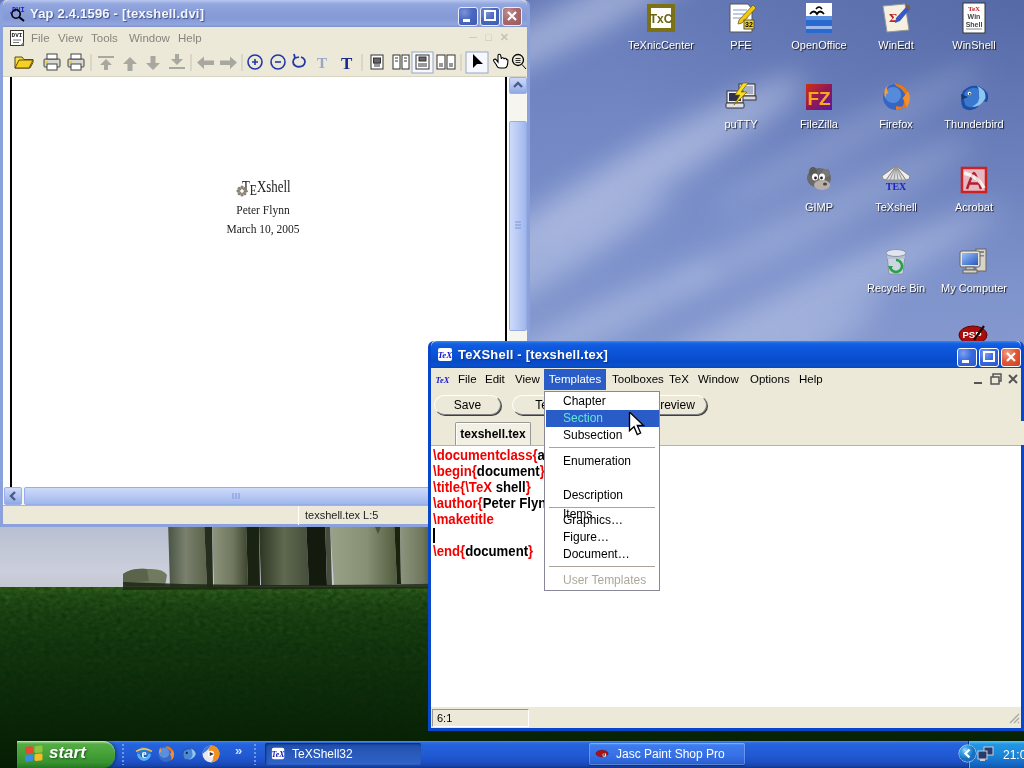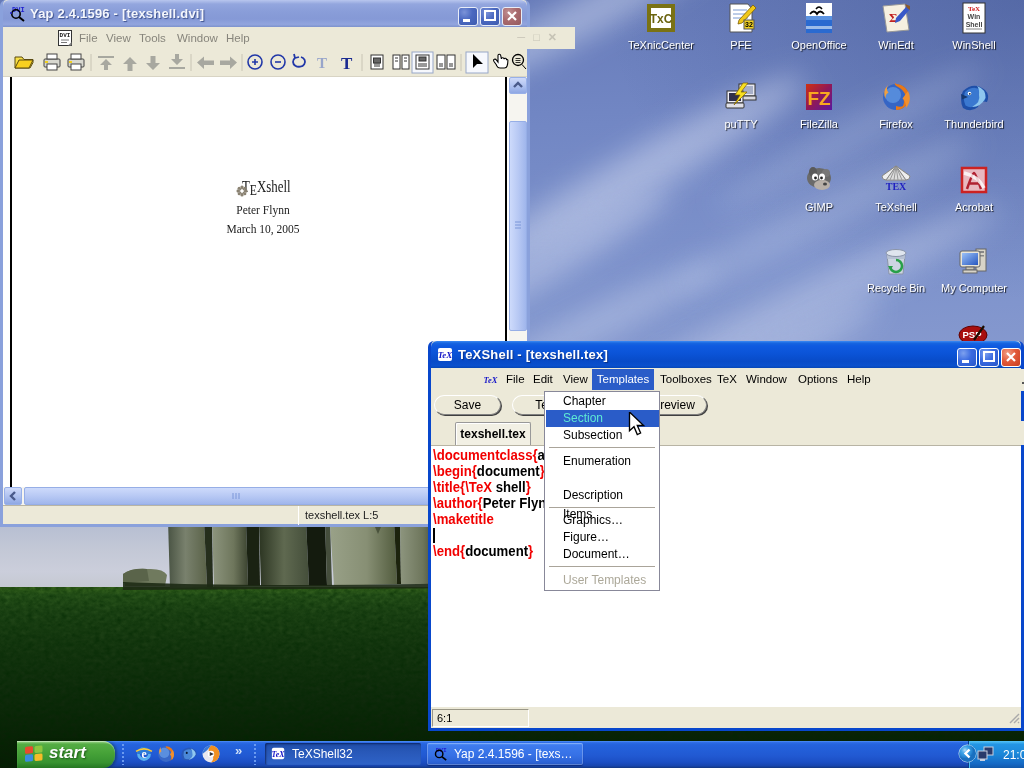--- a/index.html
+++ b/index.html
@@ -28,21 +28,21 @@
 .tb-inactive { background:linear-gradient(#b8c6ee 0%, #93a6de 15%, #8a9ed9 40%, #8599d6 70%, #92a5de 90%, #7d92cc 100%); }
 .ticon { position:absolute; left:6px; top:5px; width:17px; height:17px; }
 .ttext { position:absolute; left:27px; top:6px; font-size:13px; font-weight:bold; color:#fff; letter-spacing:0.2px; text-shadow:1px 1px 1px rgba(10,30,90,0.6);text-align:center; }
 .tbtns { position:absolute; top:7px; height:19px; display:flex; gap:2px; }
 .tbtn { width:20px; height:19px; border-radius:3px; border:1px solid #fff; color:#fff; font-weight:bold; text-align:center; position:relative; }
 .btn-blue { background:radial-gradient(circle at 30% 25%, #7da1ef 0%, #3a6ae0 45%, #2857c8 100%); }
 .btn-blue-i { background:radial-gradient(circle at 30% 25%, #7b93d8 0%, #4a68c0 45%, #3d5aae 100%); border-color:#e8edf8; }
 .btn-red { background:radial-gradient(circle at 30% 25%, #f0a088 0%, #e25a3a 45%, #c83d20 100%); }
 .btn-red-i { background:radial-gradient(circle at 30% 25%, #c08f92 0%, #a96a6e 45%, #935a5e 100%); border-color:#e8edf8; }
 
-.menubar { position:absolute; background:#ece9d8;margin-left:48px; }
+.menubar { position:absolute; background:#ece9d8; }
 .toolbar { position:absolute; background:#ece9d8; }
 .beigebtn { position:absolute; background:#ece9d8; border-top:1px solid #fff; border-left:1px solid #fff; border-right:1px solid #808080; border-bottom:1px solid #808080; box-shadow:1px 1px 0 #404040; font-size:12px; text-align:center;border-radius:10px; }
 
 
 #yap { z-index:10; left:0; top:0; width:530px; height:527px; background:#ece9d8;
   border-left:3px solid #8aa1dc; border-right:3px solid #8aa1dc; border-bottom:3px solid #8aa1dc; border-radius:6px 6px 0 0; }
 #yap .content { position:absolute; left:0; top:77px; width:506px; height:410px; background:#fff; }
 
 
 .sbbtn { position:absolute; background:linear-gradient(#cfdafa,#b1c3f0 50%,#8fa8e4); border:1px solid #98b0e8; border-radius:2px; }
@@ -624,27 +624,27 @@
  <div class="abs" style="left:218px;top:2px;color:#cfe0f8;font-size:13px;font-weight:bold;">»</div>
  <div class="abs" style="left:237px;top:3px;width:2px;height:21px;background:repeating-linear-gradient(#6a9af0 0 2px, transparent 2px 4px);"></div>
 
  <div class="taskbtn pressed" style="left:248px;width:156px;">
   <svg class="abs" style="left:6px;top:3px;" width="15" height="15" viewBox="0 0 17 17">
         <rect x="1" y="2" width="14" height="13" rx="2" fill="#fff"></rect>
         <text x="8" y="12" font-size="9" font-weight="bold" font-style="italic" fill="#1818c8" text-anchor="middle" font-family="Liberation Serif">TeX</text>
       </svg>
   <div class="abs" style="left:27px;top:4px;">TeXShell32</div>
  </div>
- <div class="taskbtn" style="left:410px;width:156px;">
-  <svg class="abs" style="left:6px;top:3px;" width="15" height="15" viewBox="0 0 17 17">
-        <text x="3" y="7" font-size="7" font-weight="bold" fill="#2020d0" font-family="Liberation Mono">DVI</text>
-        <circle cx="7" cy="9" r="4.2" fill="none" stroke="#000" stroke-width="1.6"></circle>
-        <line x1="10" y1="12" x2="15" y2="16" stroke="#000" stroke-width="2"></line>
-      </svg>
-  <div class="abs" style="left:27px;top:4px;">Yap 2.4.1596 - [texs…</div>
+ <div class="taskbtn" style="left:572px;width:156px;">
+  <svg class="abs" style="left:6px;top:3px;" width="15" height="15" viewBox="0 0 32 16">
+        <ellipse cx="15" cy="8" rx="13" ry="7" fill="#b01010" stroke="#700000"></ellipse>
+        <circle cx="20" cy="11" r="4" fill="#fff"></circle>
+        <text x="20" y="14" font-size="8" font-weight="bold" fill="#000" text-anchor="middle">8</text>
+      </svg>
+  <div class="abs" style="left:27px;top:4px;">Jasc Paint Shop Pro</div>
  </div>
 
  <div class="abs" style="left:951px;top:0;width:73px;height:27px;background:linear-gradient(#56c5f8 0%, #2496e4 12%, #1b86d8 50%, #1568c4 85%, #1257a8 100%);border-left:1px solid #0a3a8c;box-shadow:inset 1px 0 0 #4ac0f0;"></div>
  <svg class="abs" style="left:941px;top:3px;" width="19" height="19" viewBox="0 0 19 19">
       <circle cx="9.5" cy="9.5" r="8.5" fill="#2e9ae0" stroke="#d8e8f8" stroke-width="1"></circle>
       <circle cx="9.5" cy="9.5" r="8.5" fill="url(#trg)"></circle>
       <defs>
         <radialGradient id="trg" cx="0.35" cy="0.3">
           <stop offset="0" stop-color="#b8e0f8"></stop>
           <stop offset="0.5" stop-color="#3aa0e8" stop-opacity="0.6"></stop>

